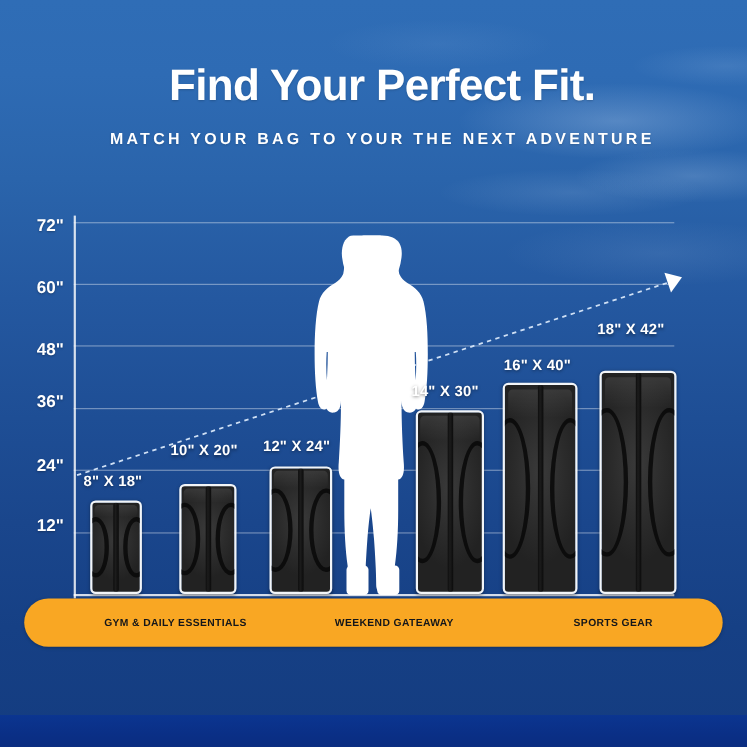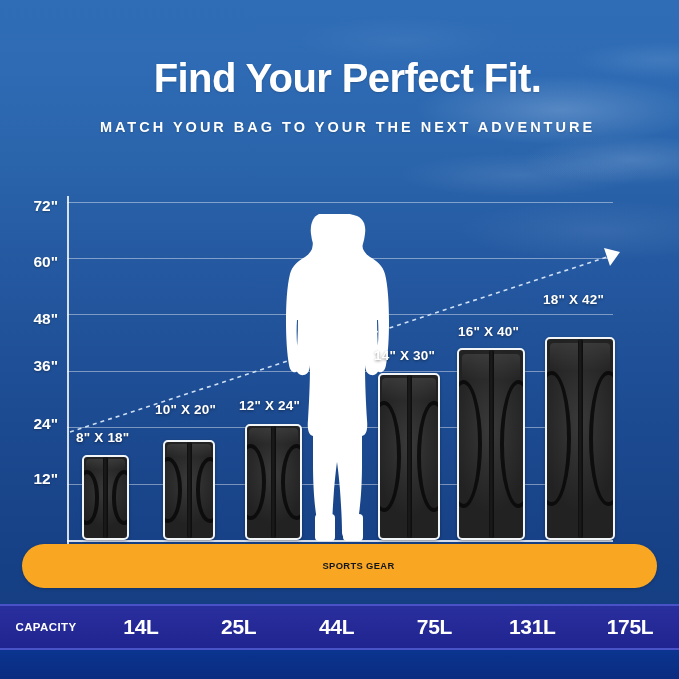--- a/index.html
+++ b/index.html
@@ -387,28 +387,21 @@
       C44 46 36 43 32 38
       C29 34 27 28 26 20
       C25 12 27 3 34 0 Z"></path>
     <ellipse cx="53" cy="18" rx="19" ry="20" fill="#ffffff"></ellipse>
     <rect x="30" y="300" width="20" height="27" rx="4" fill="#ffffff"></rect>
     <rect x="58" y="300" width="20" height="27" rx="4" fill="#ffffff"></rect>
   </svg>
 
   <div class="cat-band">
     <div class="cat-spacer"></div>
+    <div class="cat">GYM &amp; DAILY ESSENTIALS</div>
+    <div class="cat">WEEKEND GATEAWAY</div>
     <div class="cat">SPORTS GEAR</div>
   </div>
 
-  <div class="cap-band">
-    <div class="cap-label">CAPACITY</div>
-    <div class="cap-val">14L</div>
-    <div class="cap-val">25L</div>
-    <div class="cap-val">44L</div>
-    <div class="cap-val">75L</div>
-    <div class="cap-val">131L</div>
-    <div class="cap-val">175L</div>
-  </div>
 
   <div class="bottom-strip"></div>
 
 </div>
 
 </body></html>

